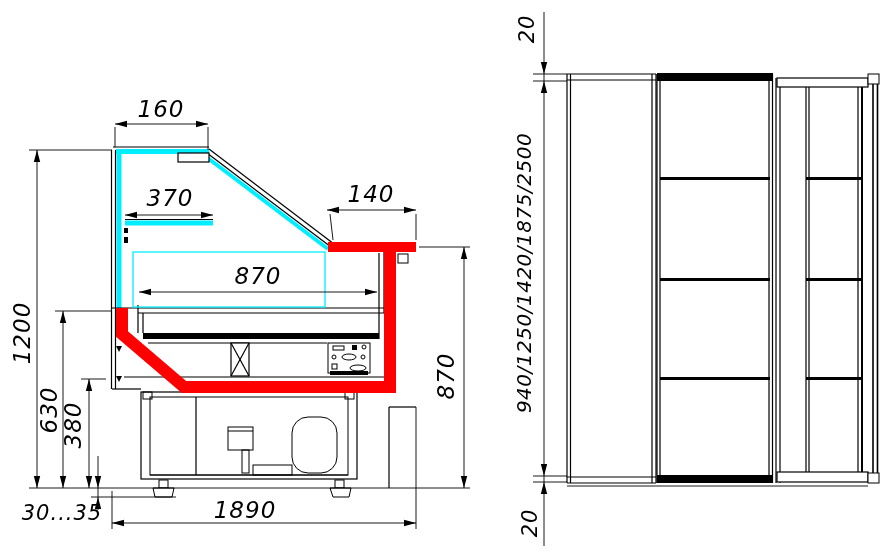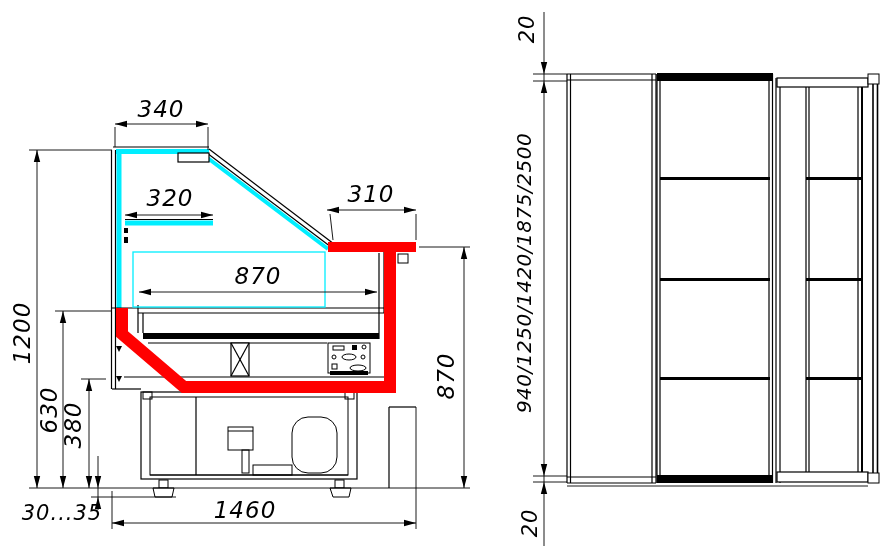--- a/index.html
+++ b/index.html
@@ -214,25 +214,25 @@
     <line x1="533" y1="81" x2="567" y2="81"></line>
     <line x1="533" y1="476" x2="567" y2="476"></line>
     <line x1="533" y1="482" x2="567" y2="482"></line>
     <polygon points="544,74 540.8,62 547.2,62" fill="#000" stroke="none"></polygon>
     <polygon points="544,81 540.8,93 547.2,93" fill="#000" stroke="none"></polygon>
     <polygon points="544,476 540.8,464 547.2,464" fill="#000" stroke="none"></polygon>
     <polygon points="544,482 540.8,494 547.2,494" fill="#000" stroke="none"></polygon>
   </g>
 </svg>
 
-<div class="dim-label" style="left:161px;top:109px">340</div>
-<div class="dim-label" style="left:170px;top:198px">320</div>
-<div class="dim-label" style="left:371px;top:194px">310</div>
+<div class="dim-label" style="left:161px;top:109px">160</div>
+<div class="dim-label" style="left:170px;top:198px">370</div>
+<div class="dim-label" style="left:371px;top:194px">140</div>
 <div class="dim-label" style="left:258px;top:276px">870</div>
 <div class="dim-label rot" style="left:22px;top:333px">1200</div>
 <div class="dim-label rot" style="left:49px;top:410px">630</div>
 <div class="dim-label rot" style="left:73px;top:425px">380</div>
 <div class="dim-label sm" style="left:62px;top:513px">30...35</div>
-<div class="dim-label" style="left:245px;top:510px">1460</div>
+<div class="dim-label" style="left:245px;top:510px">1890</div>
 <div class="dim-label rot" style="left:446px;top:376px">870</div>
 <div class="dim-label rot sm" style="left:527px;top:29px">20</div>
 <div class="dim-label rot xs" style="left:524px;top:273px">940/1250/1420/1875/2500</div>
 <div class="dim-label rot sm" style="left:530px;top:523px">20</div>
 
 </body></html>

